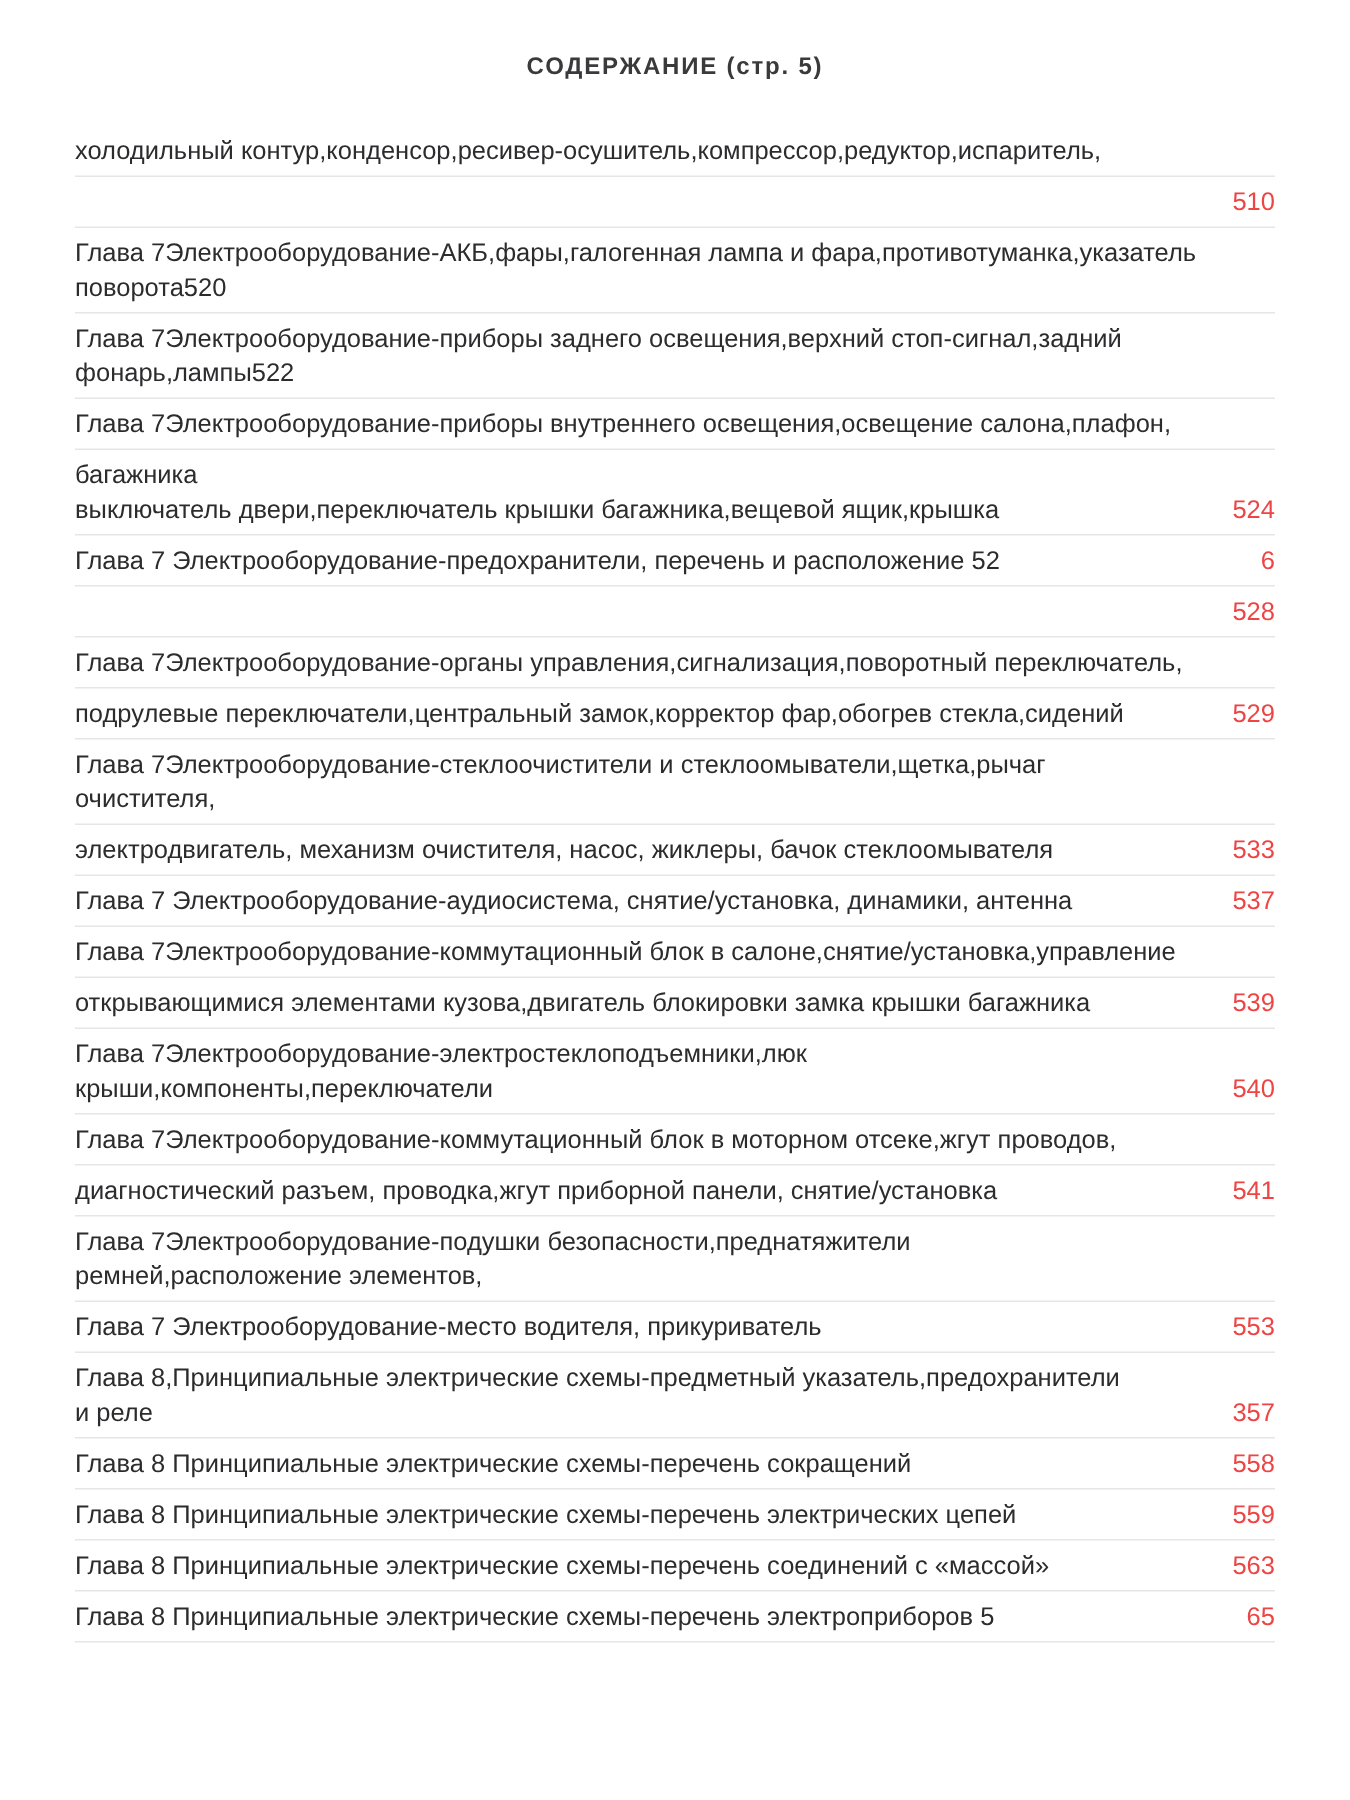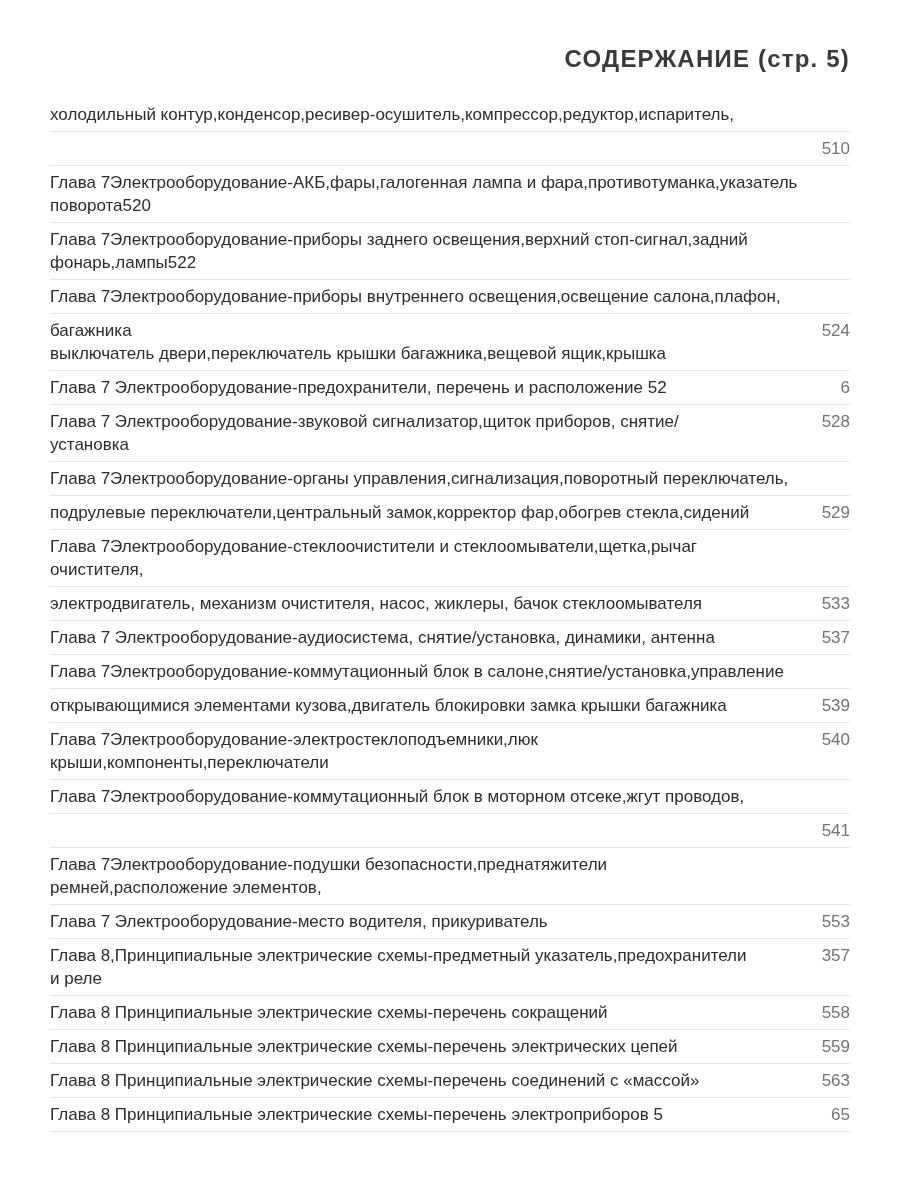--- a/index.html
+++ b/index.html
@@ -11,54 +11,54 @@
     width: 900px;
     height: 1200px;
     overflow: hidden;
     font-family: "Liberation Sans", "DejaVu Sans", sans-serif;
     -webkit-font-smoothing: antialiased;
   }
   .container {
     padding: 0 50px;
   }
   .page-title {
-    margin: 44px 0 24px 0;
-    text-align: right;
-    font-size: 24px;
+    margin: 30px 0 24px 0;
+    text-align: center;
+    font-size: 16px;
     line-height: 30px;
     font-weight: 700;
     letter-spacing: 1.2px;
     color: #3a3a3c;
   }
   .toc-list {
     width: 100%;
   }
   .toc-row {
     display: flex;
-    align-items: flex-start;
+    align-items: flex-end;
     gap: 10px;
     padding: 5px 0;
     border-bottom: 1px solid #e6e6e8;
     font-size: 17px;
     line-height: 23px;
     color: #2c2c2e;
     cursor: default;
   }
   .toc-text {
     flex: 1 1 auto;
     min-width: 0;
   }
   .toc-line {
     white-space: nowrap;
     overflow: hidden;
   }
   .toc-page {
     flex: 0 0 auto;
     margin-left: auto;
-    color: #737373;
+    color: #ef4444;
     text-align: right;
   }
 </style>
 </head>
 <body>
 
 <div class="container">
 
   <h1 class="page-title">СОДЕРЖАНИЕ (стр. 5)</h1>
 
@@ -108,24 +108,20 @@
 
     <div class="toc-row">
       <div class="toc-text">
         <div class="toc-line">Глава 7 Электрооборудование-предохранители, перечень и расположение 52</div>
       </div>
       <div class="toc-page">6</div>
     </div>
 
 
     <div class="toc-row">
-      <div class="toc-text">
-        <div class="toc-line">Глава 7 Электрооборудование-звуковой сигнализатор,щиток приборов, снятие/</div>
-        <div class="toc-line">установка</div>
-      </div>
       <div class="toc-page">528</div>
     </div>
 
     <div class="toc-row">
       <div class="toc-text">
         <div class="toc-line">Глава 7Электрооборудование-органы управления,сигнализация,поворотный переключатель,</div>
       </div>
       <div class="toc-page"></div>
     </div>
 
@@ -181,20 +177,23 @@
     </div>
 
     <div class="toc-row">
       <div class="toc-text">
         <div class="toc-line">Глава 7Электрооборудование-коммутационный блок в моторном отсеке,жгут проводов,</div>
       </div>
       <div class="toc-page"></div>
     </div>
 
     <div class="toc-row">
+      <div class="toc-text">
+        <div class="toc-line">диагностический разъем, проводка,жгут приборной панели, снятие/установка</div>
+      </div>
       <div class="toc-page">541</div>
     </div>
 
     <div class="toc-row">
       <div class="toc-text">
         <div class="toc-line">Глава 7Электрооборудование-подушки безопасности,преднатяжители</div>
         <div class="toc-line">ремней,расположение элементов,</div>
       </div>
       <div class="toc-page"></div>
     </div>

